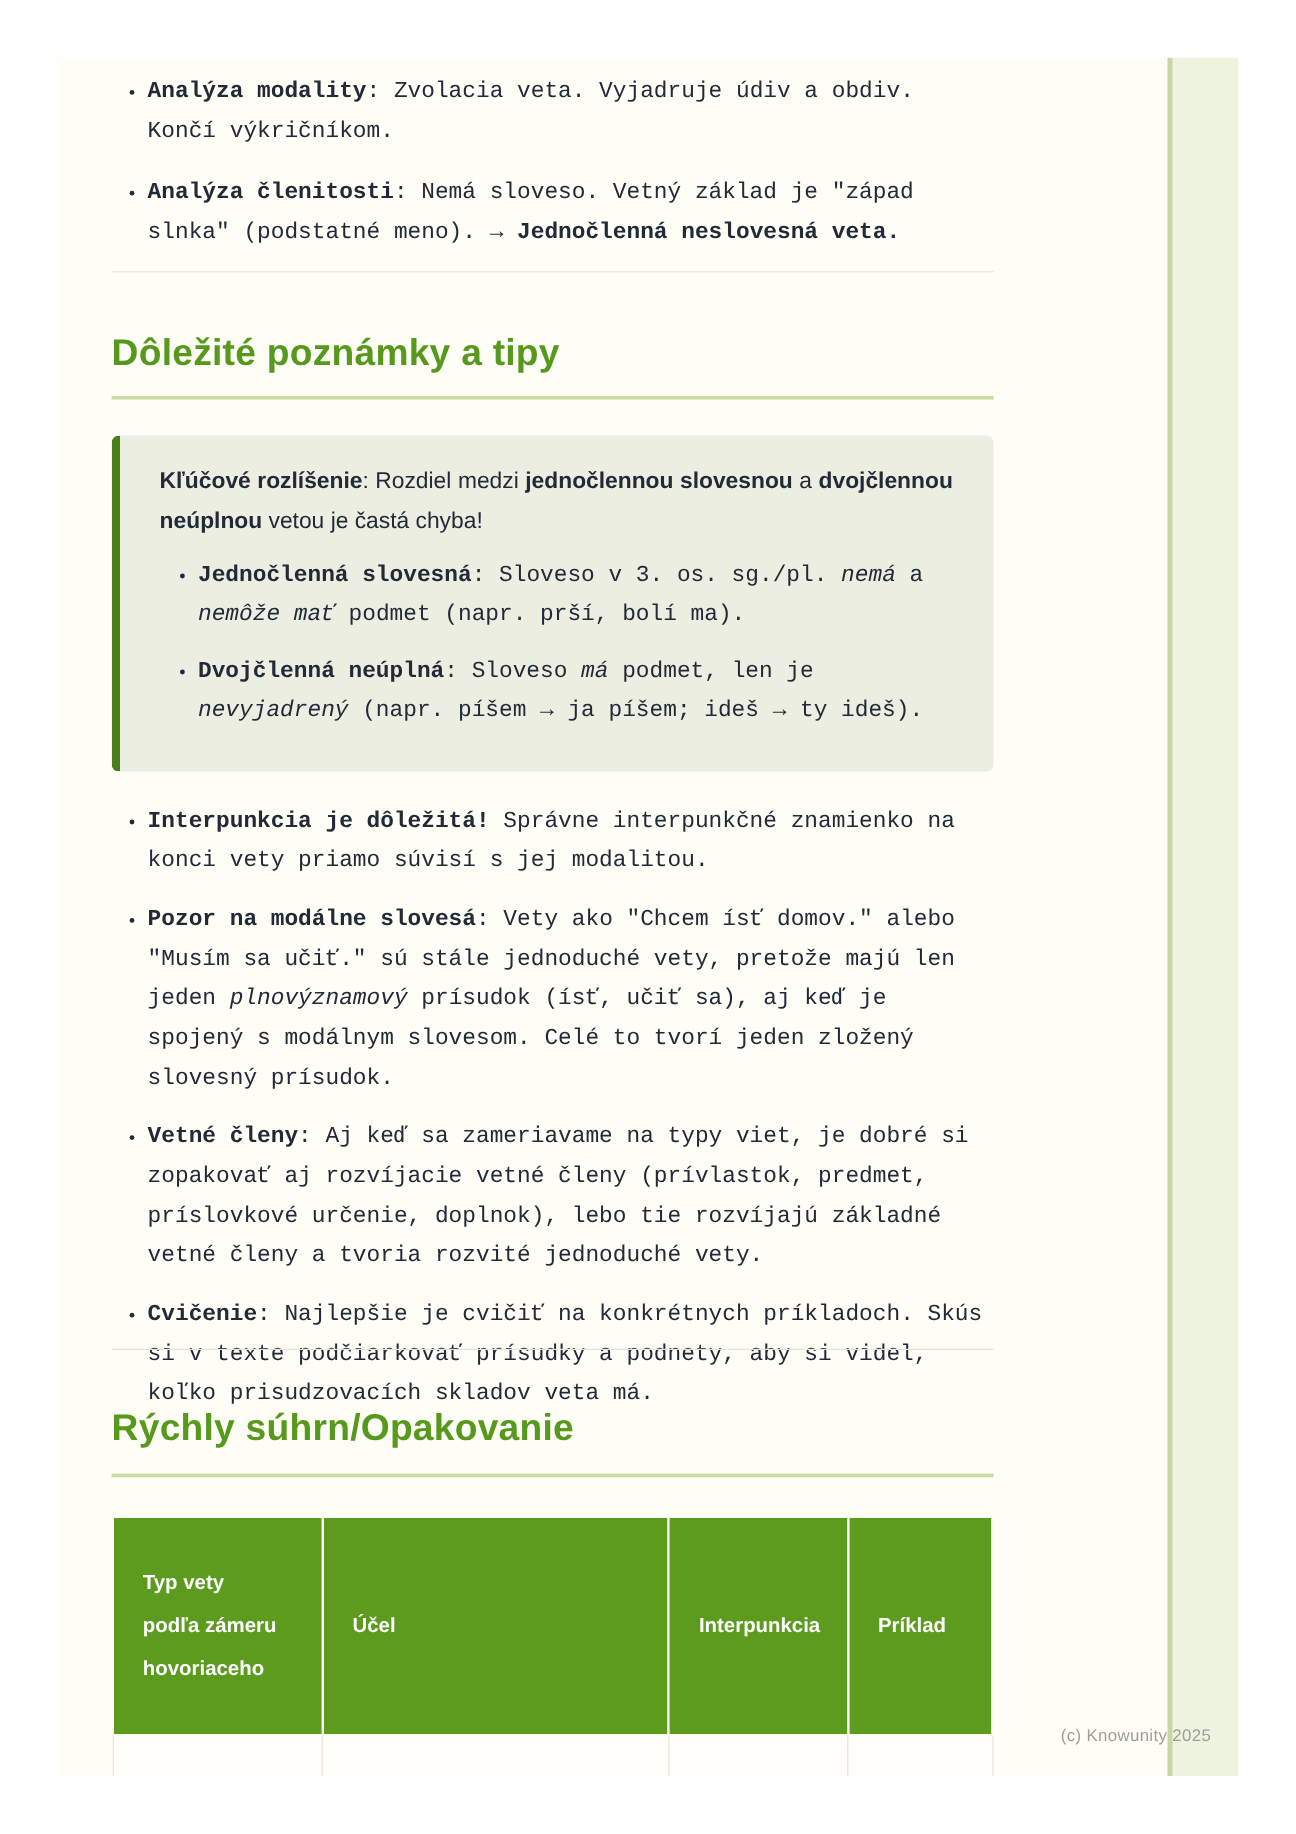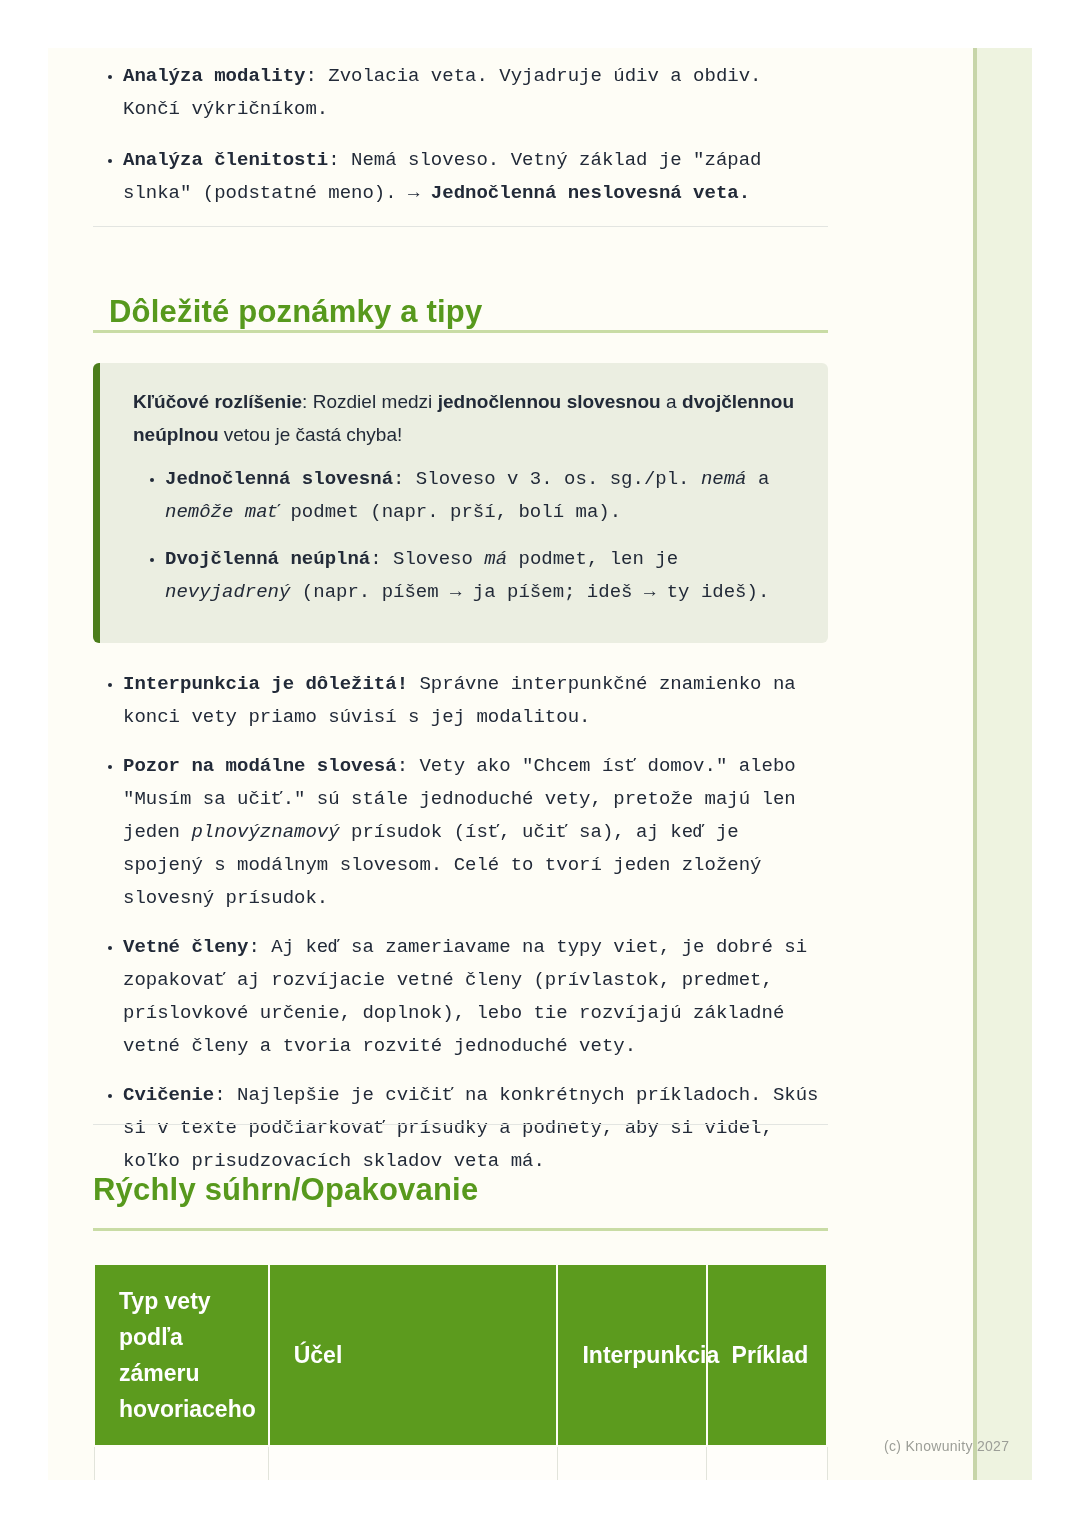--- a/index.html
+++ b/index.html
@@ -41,21 +41,21 @@
   .content{
     position:absolute;
     top:0; left:45px;
     width:735px; height:100%;
     font-size:19px;
     line-height:33px;
   }
   .blk{position:absolute; left:0; width:100%;}
   .b-toplist{top:12px;}
   .b-hr1{top:178px;}
-  .b-h1{top:244px;margin-left:16px;}
+  .b-h1{top:226px;}
   .b-underline1{top:282px;}
   .b-callout{top:315px;}
   .b-notes{top:620px;}
   .b-hr2{top:1076px;}
   .b-h2{top:1122px;}
   .b-underline2{top:1180px;}
   .b-table{top:1215px;}
 
   .divider{border:0;border-top:1px solid var(--divider);height:0;}
   h1{
@@ -85,21 +85,21 @@
   .notes li{margin-bottom:16px;}
 
   table{
     border-collapse:collapse;
     table-layout:fixed;
     width:735px;
   }
   th{
     background:var(--table-green);
     color:#FFFFFF;
-    font-size:23px;
+    font-size:17px;
     font-weight:700;
     line-height:36px;
     text-align:left;
     vertical-align:middle;
     border:2px solid var(--page-bg);
     height:182px;
     padding:10px 14px 10px 24px;
   }
   th.c1{width:164px;padding-right:30px;}
   th.c2{width:271px;}
@@ -173,13 +173,13 @@
           <td></td>
           <td></td>
           <td></td>
         </tr>
       </tbody>
     </table>
 
   </div>
 </div>
 
-<div class="watermark">(c) Knowunity 2027</div>
+<div class="watermark">(c) Knowunity 2025</div>
 
 </body></html>

